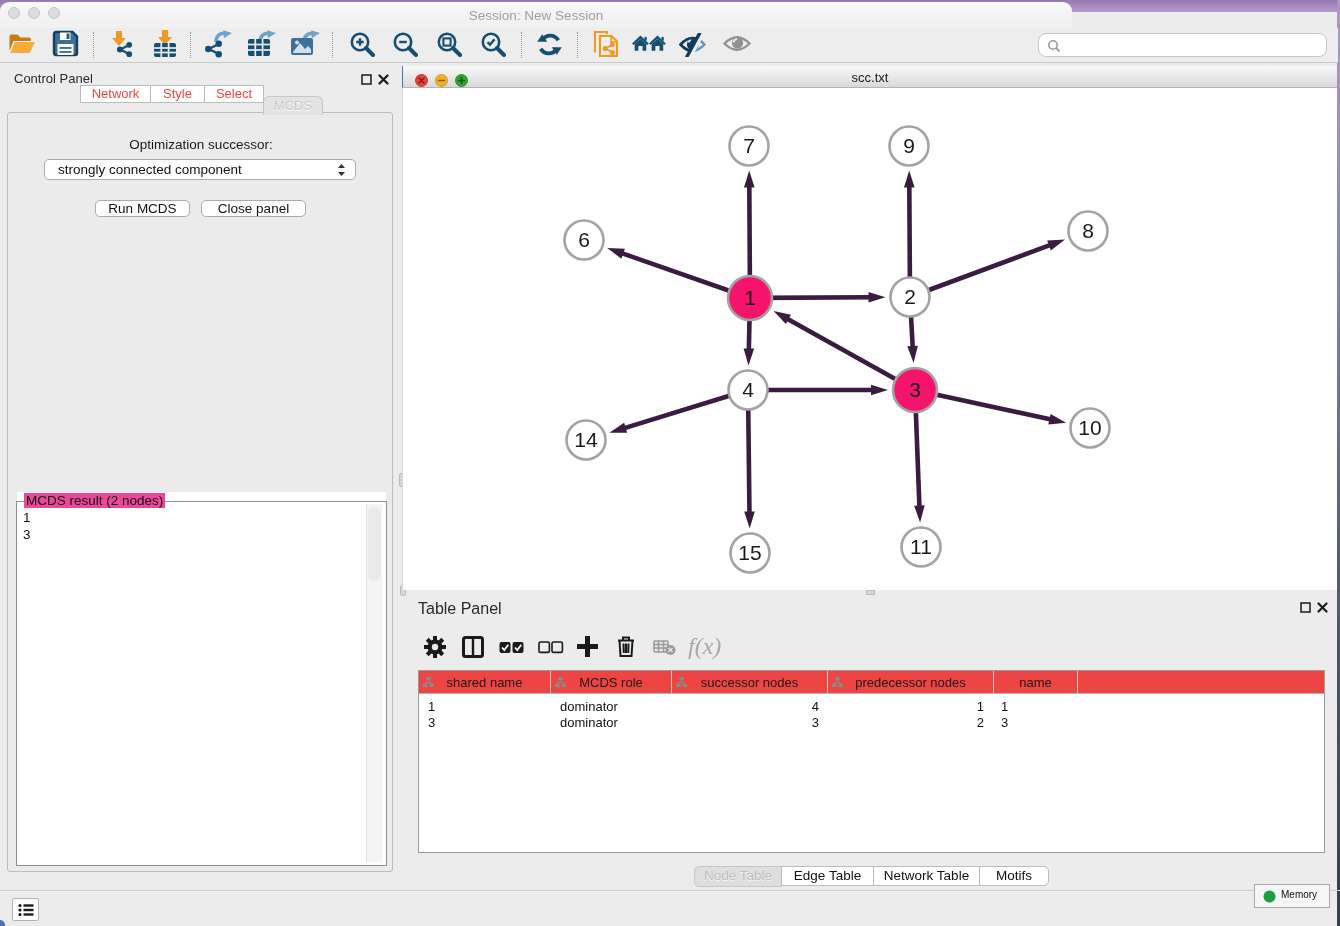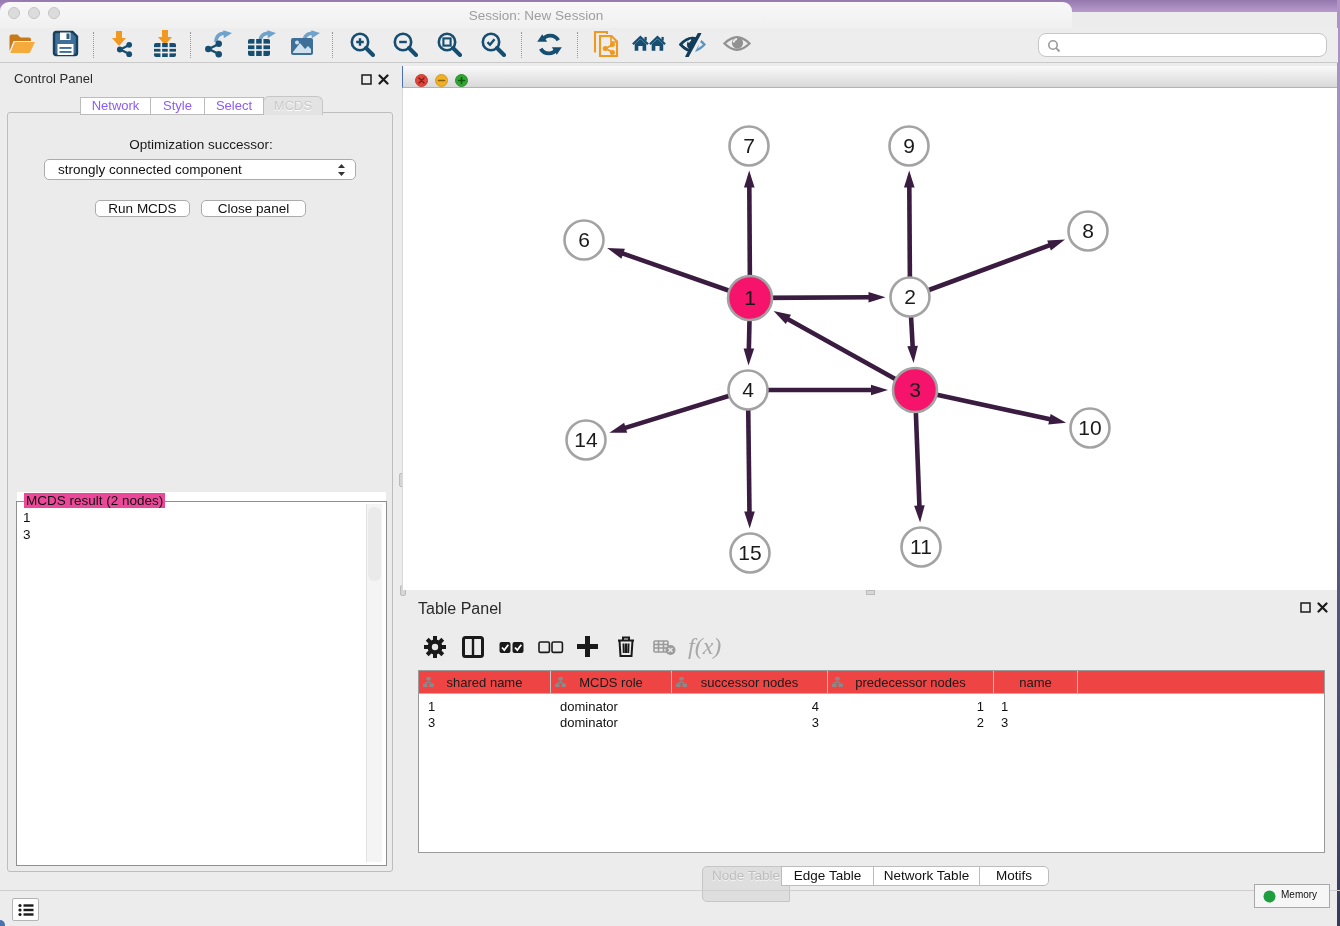--- a/index.html
+++ b/index.html
@@ -11,21 +11,21 @@
 #titlebar { left:0; top:2px; width:1072px; height:26px; background:linear-gradient(#f8f8f8,#f0f0f0); border-radius:9px 9px 0 0; }
 #titlebar .tl { position:absolute; top:5px; width:12px; height:12px; border-radius:50%; background:#dcdcdc; border:1px solid #c5c5c5; }
 #wintitle { width:100%; text-align:center; top:6px; font-size:13.5px; color:#9e9e9e; position:absolute; }
 #toolbar { left:0; top:28px; width:1338px; height:35px; background:#ededed; border-bottom:1px solid #c9c9c9; }
 .sep { position:absolute; top:4px; height:26px; width:0; border-left:1px dotted #999; }
 .ticon { position:absolute; top:3px; }
 #searchbox { position:absolute; left:1038px; top:5px; width:289px; height:24px; background:#fff; border:1px solid #c6c6c6; border-radius:8px; }
 
 #cphead { left:14px; top:71px; font-size:13px; color:#2a2a2a; }
 #cpbox { left:7px; top:112px; width:386px; height:760px; border:1px solid #bdbdbd; background:#ebebeb; border-radius:3px; }
-.tab { position:absolute; top:97px; height:18px; background:#fff; border:1px solid #bcbcbc; font-size:13px; color:#8b5cf6; text-align:center; line-height:16px; z-index:3; }
+.tab { position:absolute; top:85px; height:18px; background:#fff; border:1px solid #bcbcbc; font-size:13px; color:#ef4444; text-align:center; line-height:16px; z-index:3; }
 #tabmcds { position:absolute; top:96px; height:19px; background:#e3e3e3; border:1px solid #c6c6c6; border-bottom:none; border-radius:6px 6px 0 0; font-size:13px; color:#c9c9c9; text-align:center; line-height:17px; z-index:2; text-shadow:0 1px 0 #fff; }
 #optlabel { left:8px; top:137px; width:386px; text-align:center; font-size:13.5px; color:#1a1a1a; }
 #combo { left:44px; top:159px; width:312px; height:21px; background:#fff; border:1px solid #ababab; border-radius:5px; font-size:13.5px; color:#111; line-height:19px; padding-left:13px; }
 .btn { position:absolute; top:200px; height:17px; background:#fff; border:1px solid #ababab; border-radius:5px; font-size:13.5px; color:#111; text-align:center; line-height:15px; }
 
 #fieldset { left:16px; top:501px; width:371px; height:365px; border:1px solid #8f8f8f; background:#fff; }
 #fswhite { left:17px; top:492px; width:369px; height:9px; background:#fff; }
 #fslegend { left:24px; top:493px; background:#ec4899; padding:0 2px; font-size:13.5px; color:#111; z-index:2; }
 #fsinner { left:19px; top:503px; width:365px; height:360px; background:#fff; font-size:13.5px; color:#111; line-height:16.5px; padding:7px 0 0 4px; }
 #fsscroll { left:366px; top:504px; width:16px; height:358px; background:#f4f4f4; border-left:1px solid #e2e2e2; }
@@ -39,21 +39,21 @@
 
 #tphead { left:418px; top:600px; font-size:16px; color:#2a2a2a; }
 #tptools { left:410px; top:625px; width:922px; height:44px; }
 #tablebox { left:418px; top:670px; width:907px; height:183px; background:#fff; border:1px solid #9a9a9a; }
 #thead { position:absolute; left:0; top:0; width:905px; height:23px; background:#ef4444; border-bottom:1px solid #b5b5b5; }
 .hcell { position:absolute; top:0; height:22px; border-right:1px solid #c4c4c4; }
 .hlabel { position:absolute; width:100%; top:4px; text-align:center; font-size:13px; color:#1a1a1a; }
 .trow { position:absolute; font-size:13px; color:#111; }
 
 .btab { position:absolute; top:866px; height:20px; background:#fff; border:1px solid #bcbcbc; font-size:13.5px; color:#111; text-align:center; line-height:18px; }
-#btabsel { position:absolute; top:866px; height:36px; background:#dedede; border:1px solid #c6c6c6; border-radius:5px 0 0 5px; font-size:13.5px; color:#bdbdbd; text-align:center; line-height:18px; text-shadow:0 1px 0 #f5f5f5;margin-left:8px; }
+#btabsel { position:absolute; top:866px; height:21px; background:#dedede; border:1px solid #c6c6c6; border-radius:5px 0 0 5px; font-size:13.5px; color:#bdbdbd; text-align:center; line-height:18px; text-shadow:0 1px 0 #f5f5f5; }
 
 #statusline { left:0; top:890px; width:1340px; height:0; border-top:1px solid #cfcfcf; }
 #listbtn { left:12px; top:898px; width:27px; height:23px; background:#fdfdfd; border:1px solid #b4b4b4; border-radius:2px; }
 #membtn { left:1254px; top:884px; width:76px; height:24px; background:#f6f6f6; border:1px solid #a8a8a8; font-size:10px; color:#111; }
 </style>
 </head>
 <body>
 <div class="abs" id="deskstrip"></div>
 <div class="abs" style="left:1337px;top:0;width:3px;height:926px;background:linear-gradient(#b294c6 0%, #a191c2 12%, #8a8cb8 25%, #555b7c 60%, #333d58 100%);"></div>
 <div class="abs" id="titlebar">
@@ -256,20 +256,21 @@
       <g stroke="#86201b" stroke-width="1.6" stroke-linecap="round">
           <path d="M4 4 L9 9 M9 4 L4 9"></path>
         </g>
       <g stroke="#8a6011" stroke-width="1.6" stroke-linecap="round">
           <path d="M23.5 6.5 L29.5 6.5"></path>
         </g>
       <g stroke="#0f5c10" stroke-width="1.6" stroke-linecap="round">
           <path d="M46.5 3.5 L46.5 9.5 M43.5 6.5 L49.5 6.5"></path>
         </g>
     </svg>
+    <span>scc.txt</span>
   </div>
   <div id="netcanvas">
     <svg width="933" height="502" viewBox="403 88 933 502" style="position:absolute;left:0;top:0;">
         <g stroke="#3a1c40" stroke-width="4.6" fill="none">
           <line x1="750" y1="298" x2="749.3" y2="184.5"></line>
           <line x1="750" y1="298" x2="620.3" y2="252.7"></line>
           <line x1="750" y1="298" x2="871.5" y2="297.2"></line>
           <line x1="750" y1="298" x2="748.8" y2="351.5"></line>
           <line x1="910" y1="297" x2="909.3" y2="184.5"></line>
           <line x1="910" y1="297" x2="1051.9" y2="244.4"></line>

